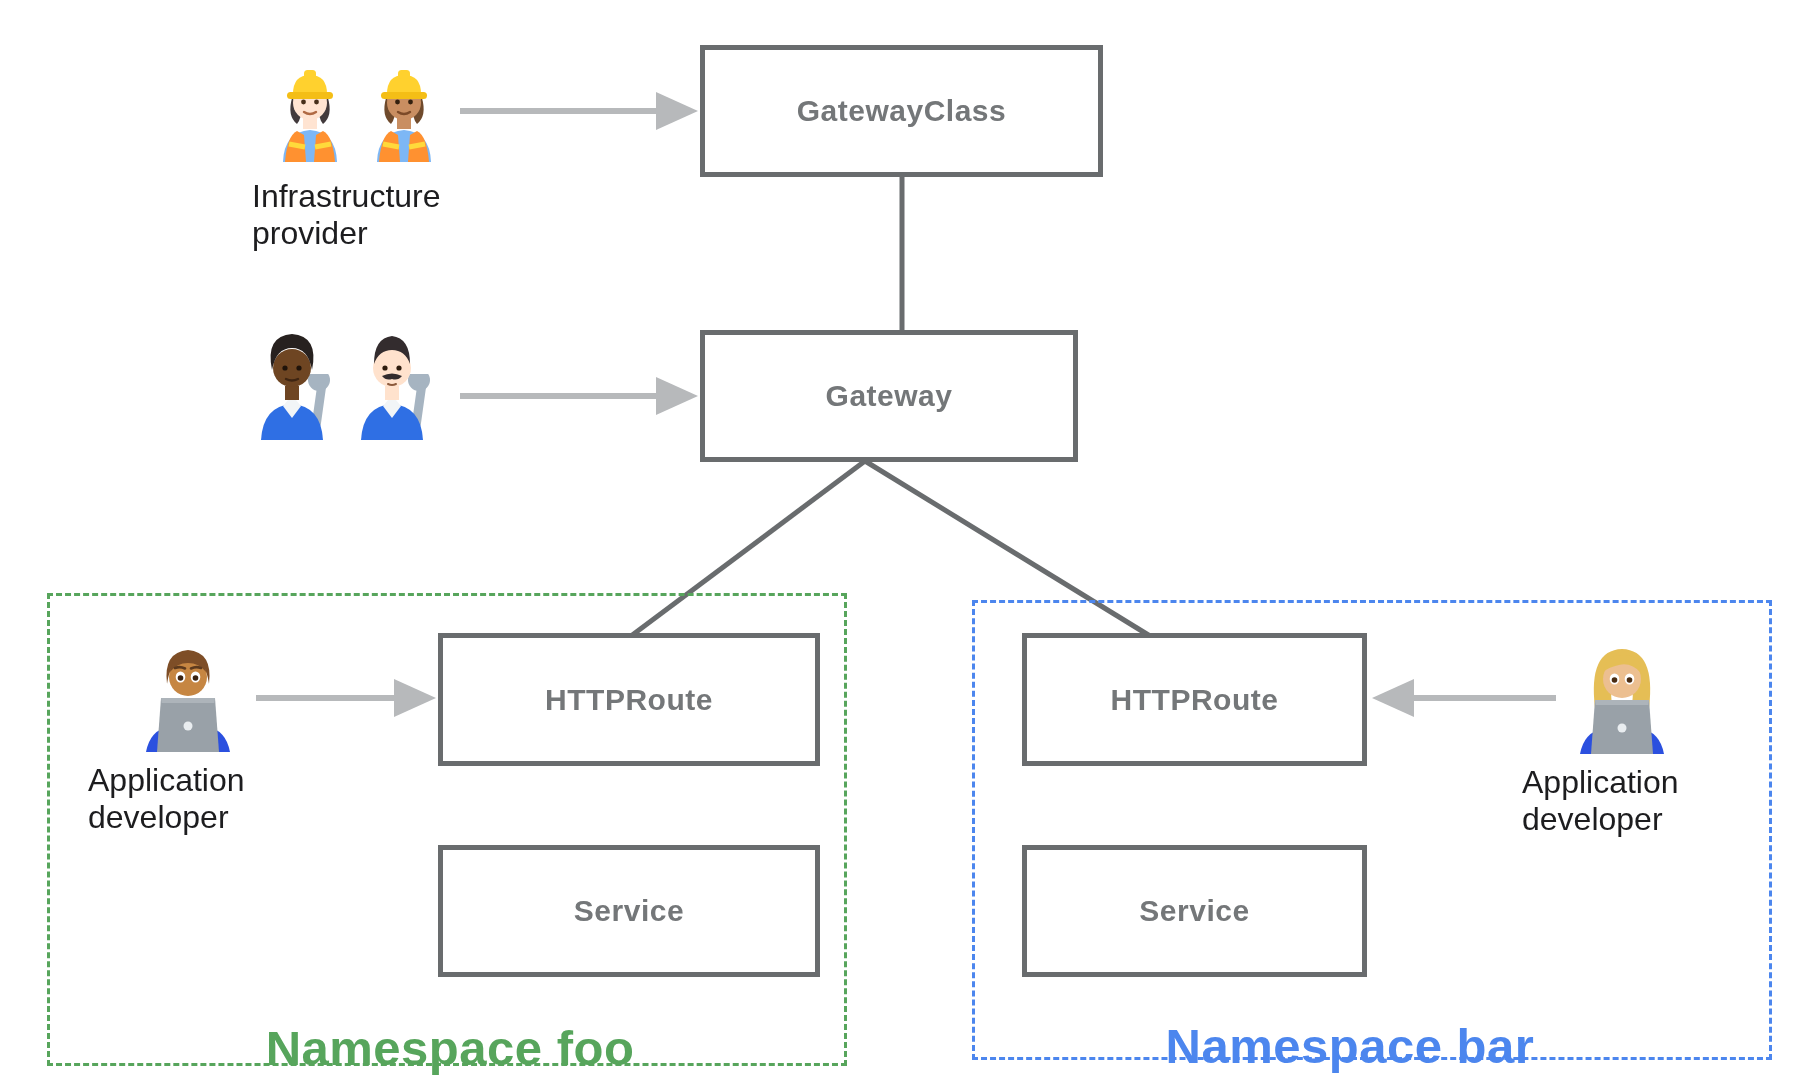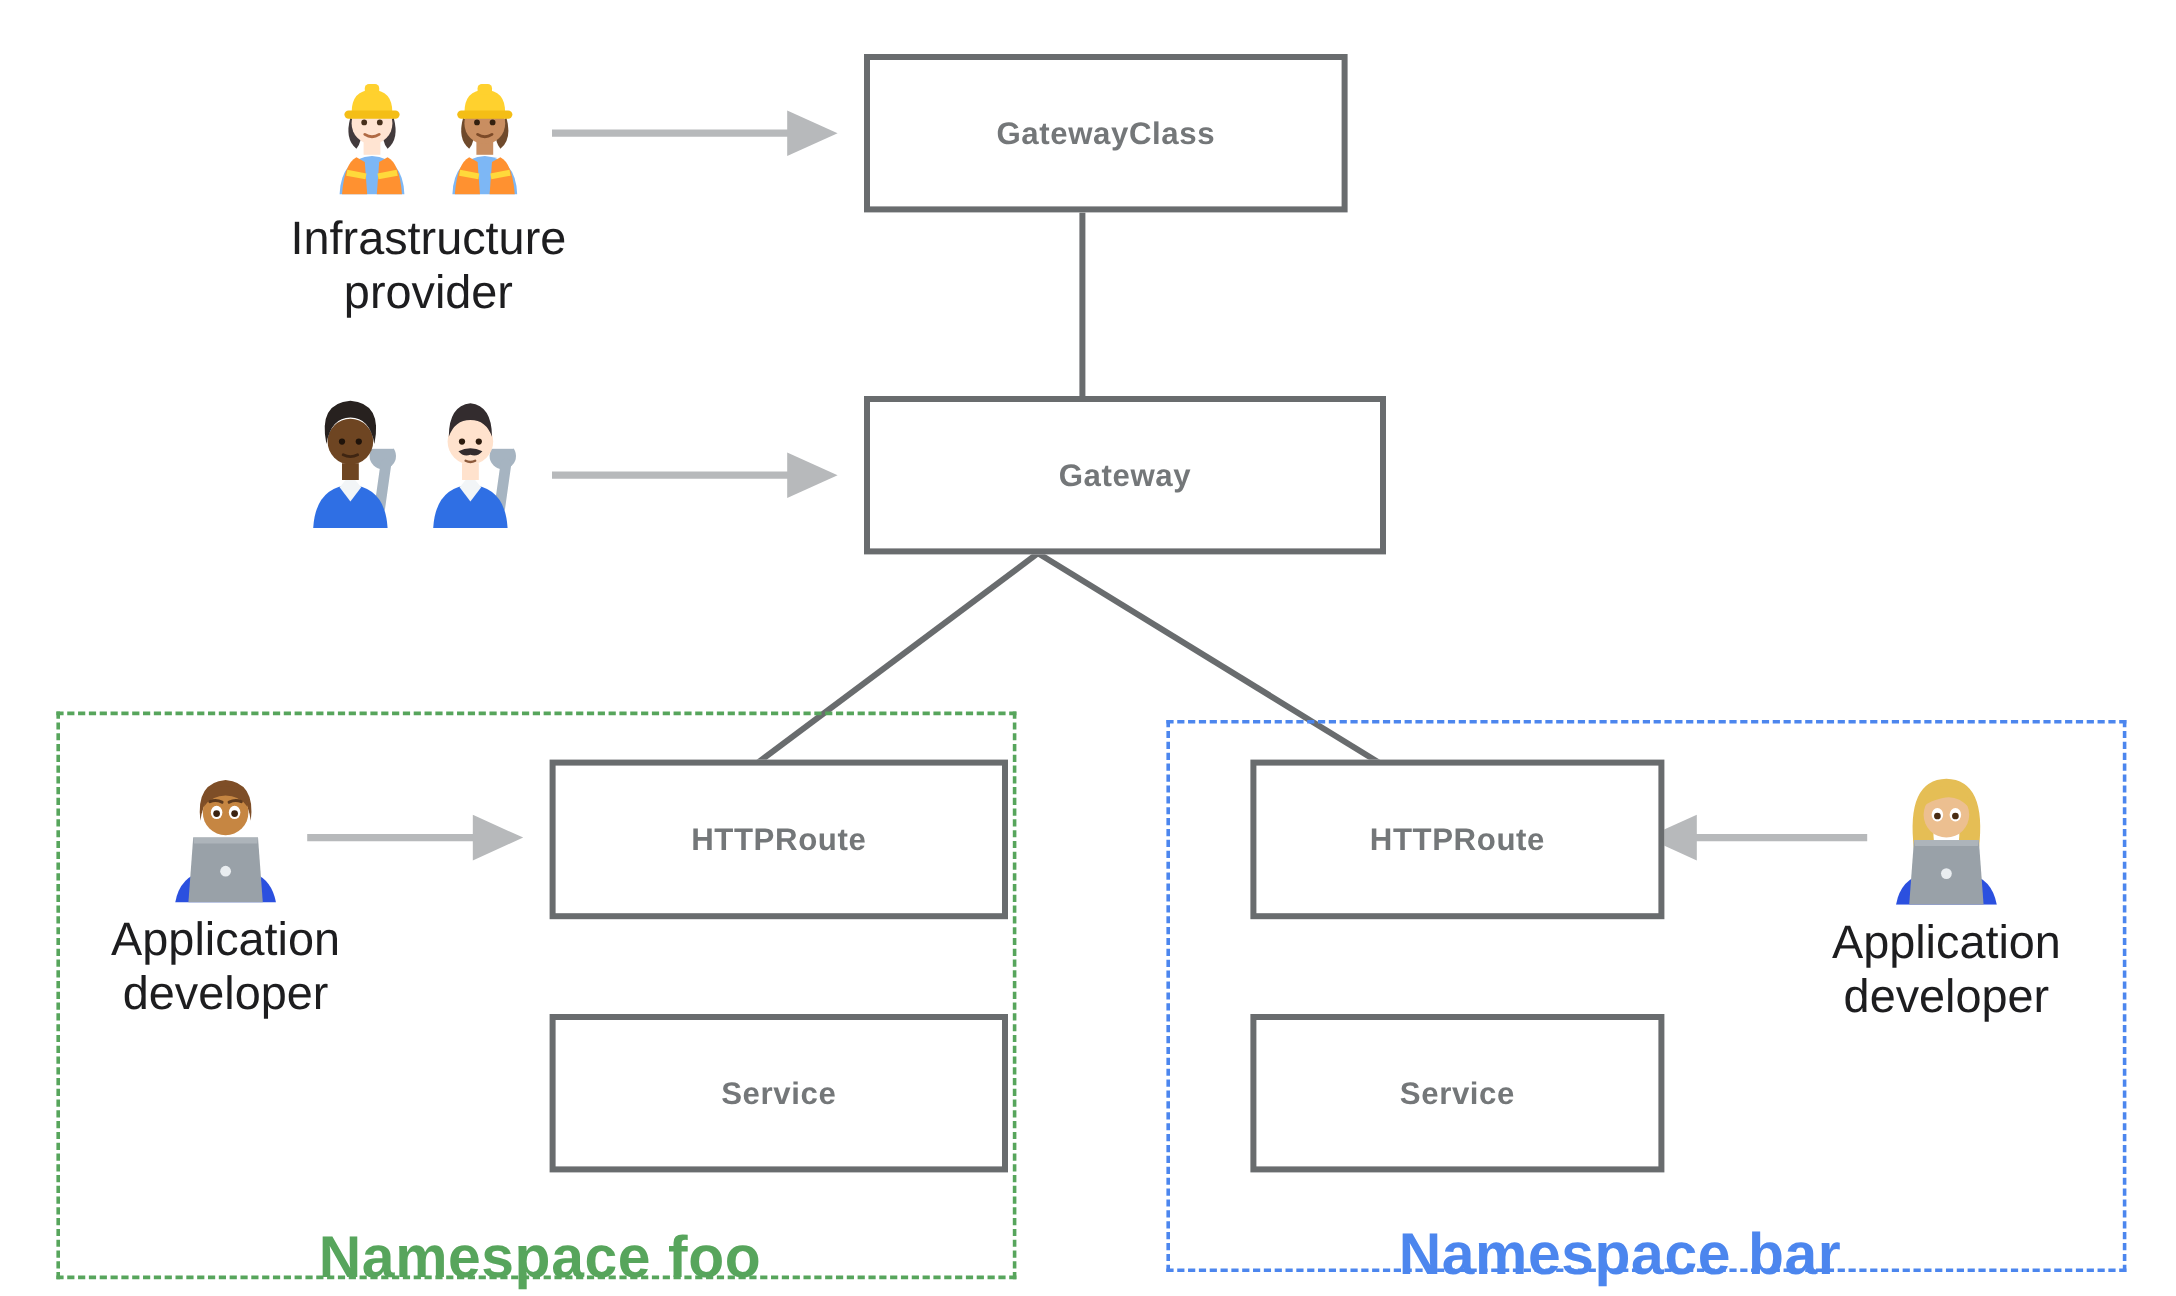--- a/index.html
+++ b/index.html
@@ -29,28 +29,27 @@
   .arrow-head { fill: var(--arrow, #b7b9bb); }
 
   .node {
     position: absolute;
     box-sizing: border-box;
     border: 5px solid var(--node-border, #696c6e);
     background: #ffffff;
     display: flex;
     align-items: center;
     justify-content: center;
-    font-size: 26px;
+    font-size: 30px;
     font-weight: bold;
     letter-spacing: 0.5px;
     color: var(--node-text, #747779);
-    margin-left: 20px;
   }
   #n-gatewayclass  { left: 700px;  top: 45px;  width: 403px; height: 132px; }
-  #n-gateway       { left: 700px;  top: 330px; width: 435px; height: 132px; }
+  #n-gateway       { left: 700px;  top: 330px; width: 378px; height: 132px; }
   #n-httproute-foo { left: 438px;  top: 633px; width: 382px; height: 133px; }
   #n-service-foo   { left: 438px;  top: 845px; width: 382px; height: 132px; }
   #n-httproute-bar { left: 1022px; top: 633px; width: 345px; height: 133px; }
   #n-service-bar   { left: 1022px; top: 845px; width: 345px; height: 132px; }
 
   .ns {
     position: absolute;
     box-sizing: border-box;
     border: 3px dashed;
     background: transparent;
@@ -67,23 +66,22 @@
     letter-spacing: 0.5px;
   }
   .ns-label-foo { left: 250px;  top: 1020px; color: var(--namespace-foo, #57a55c); }
   .ns-label-bar { left: 1150px; top: 1018px; color: var(--namespace-bar, #4c86ee); }
 
   .persona {
     position: absolute;
     display: flex;
     flex-direction: column;
     align-items: center;
-    text-align: center;
     color: var(--persona-text, #1d1d1f);
-    font-size: 39px;
+    font-size: 32px;
     line-height: 1.15;
   }
   .persona-icons {
     display: flex;
     align-items: flex-end;
   }
   .persona-label { margin-top: 16px; }
   .persona-infra   { left: 252px;  top: 56px;  width: 210px; }
   .persona-infra .persona-icons   { gap: 14px; }
   .persona-cluster { left: 237px;  top: 306px; width: 210px; }

